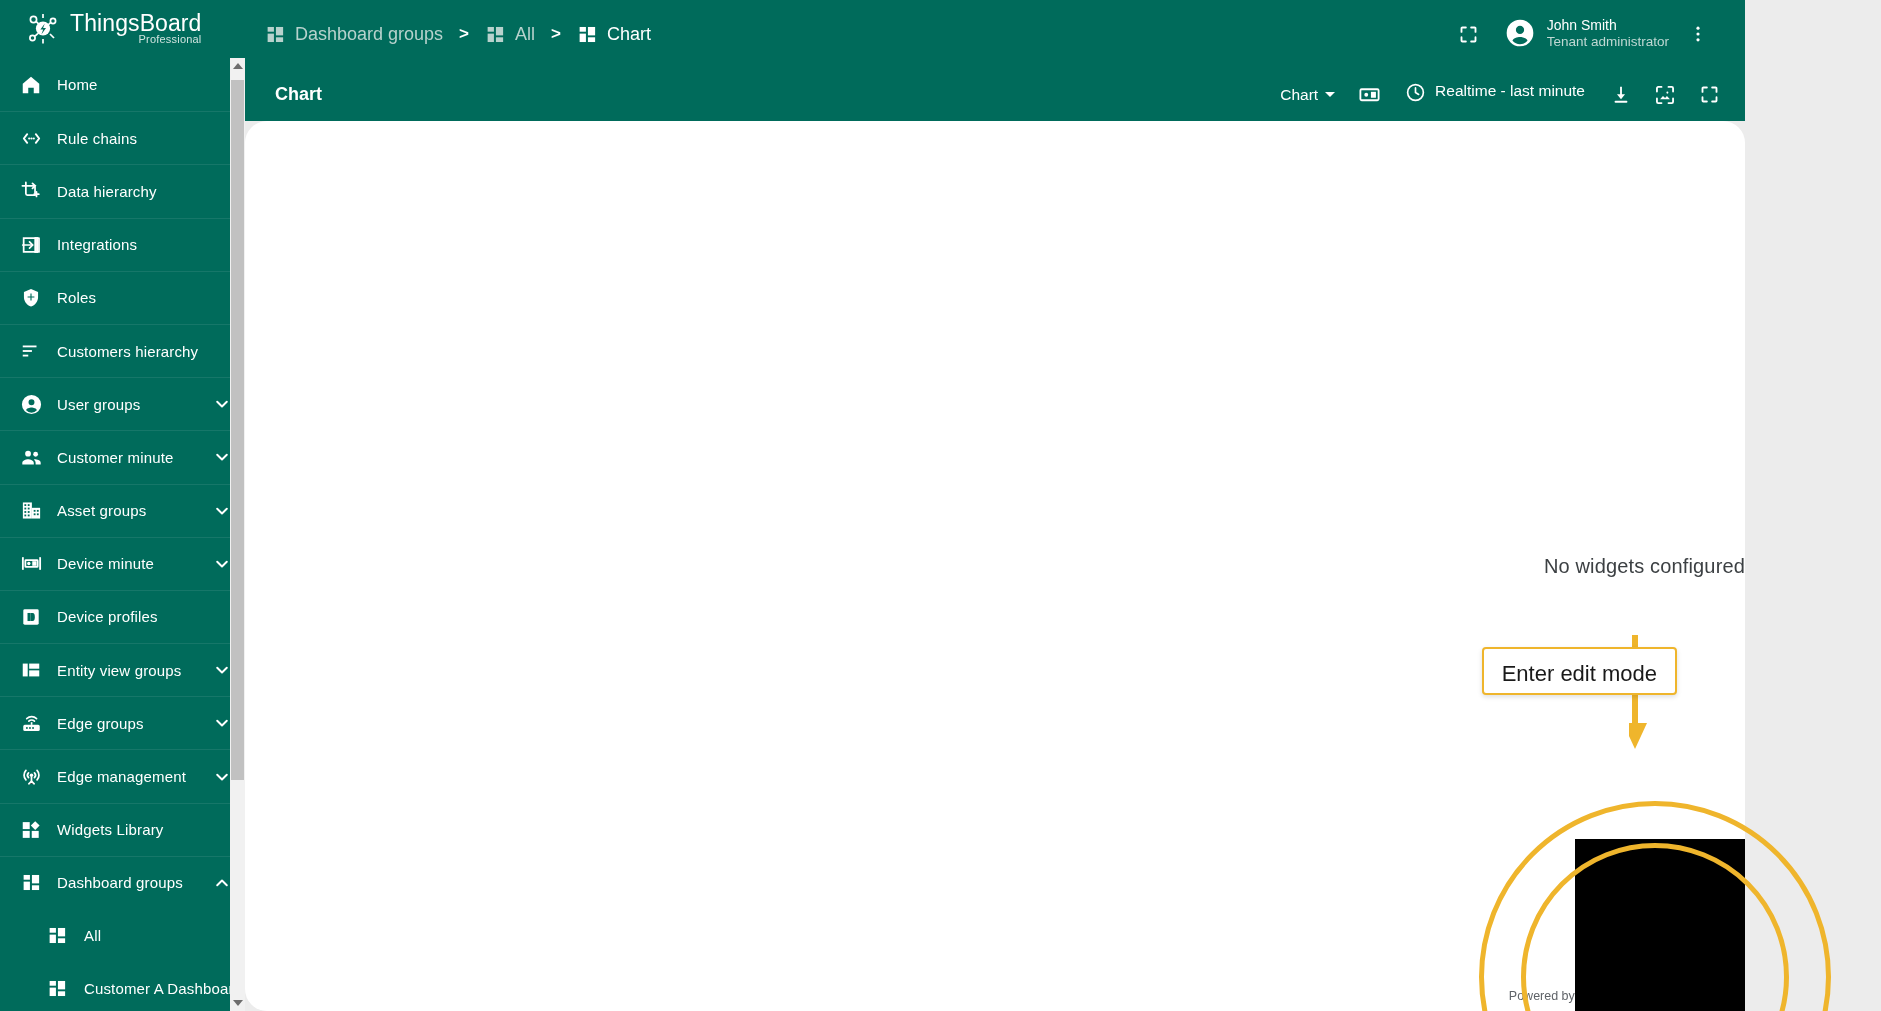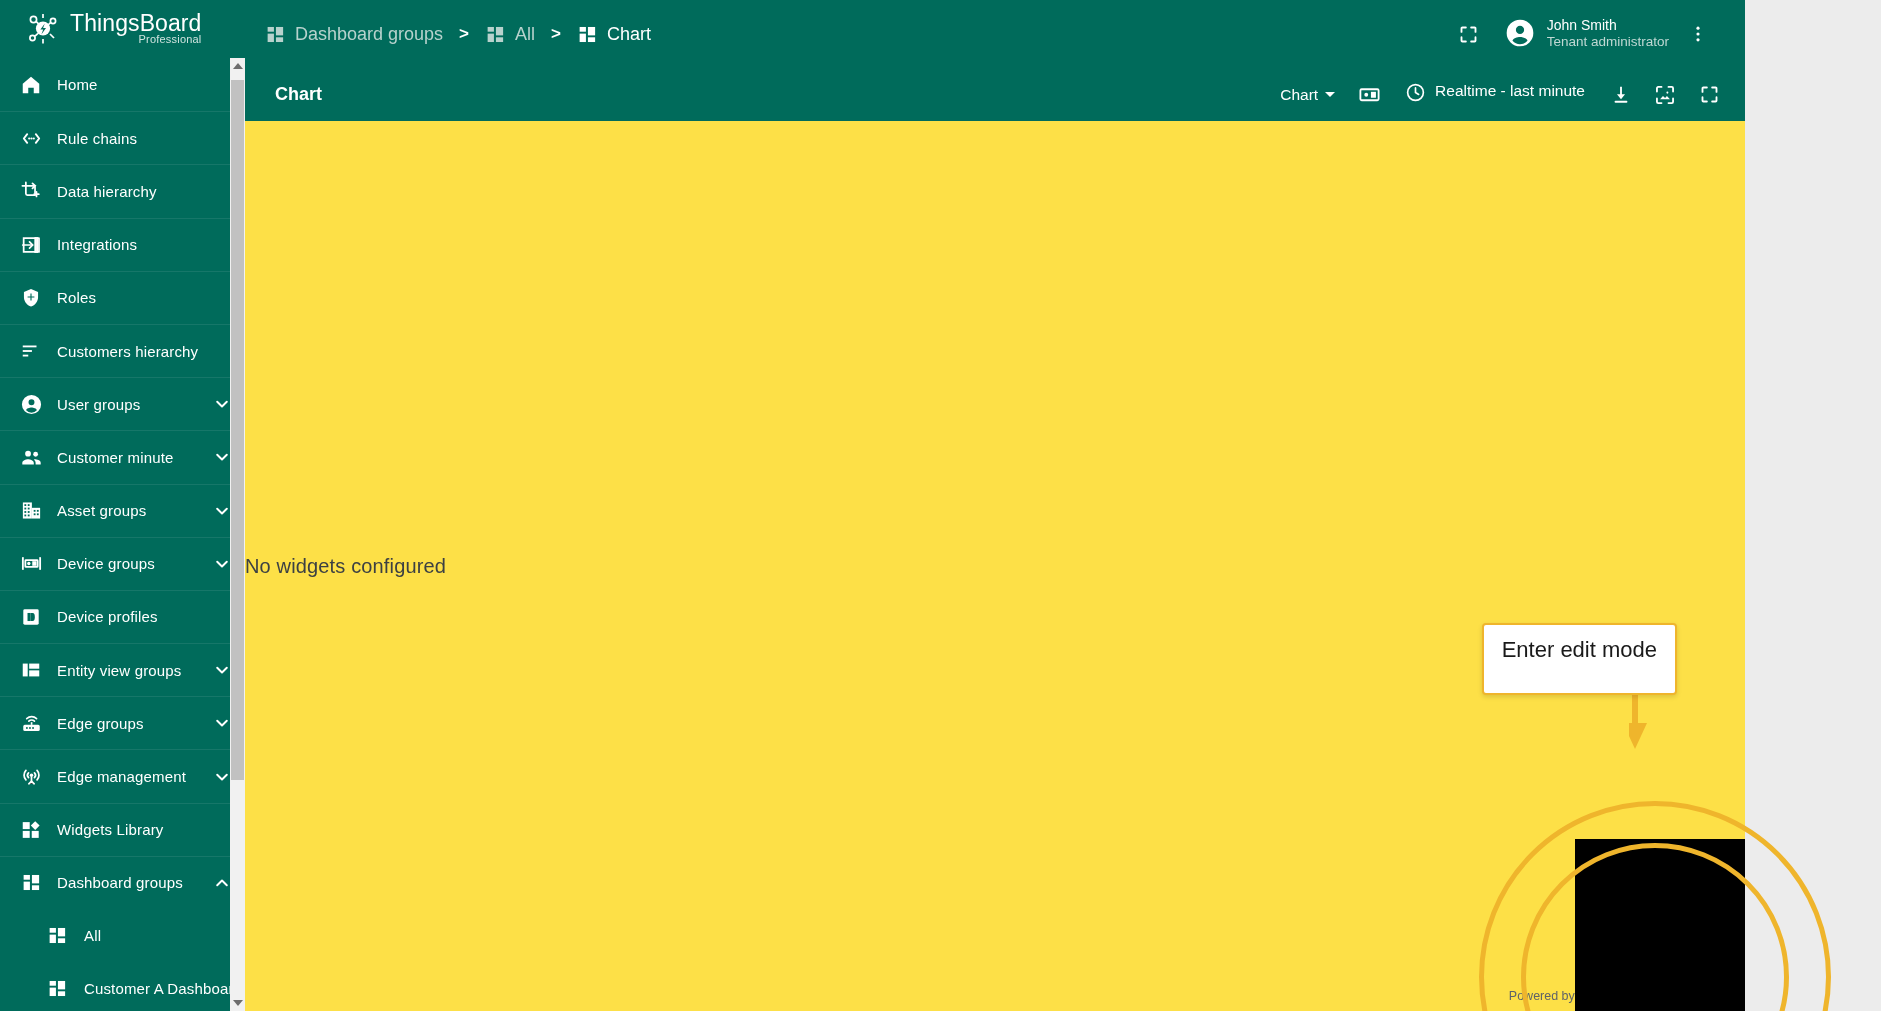--- a/index.html
+++ b/index.html
@@ -127,22 +127,22 @@
     cursor: pointer; padding: 0 12px;
   }
   .caret { width: 0; height: 0; border-left: 5px solid transparent; border-right: 5px solid transparent; border-top: 5px solid #fff; }
   .timewin {
     display: flex; align-items: flex-start; gap: 9px; color: #fff; font-size: 15.5px;
     cursor: pointer; padding: 0 14px; white-space: nowrap;
   }
   .dash-icon { width: 44px; height: 44px; display: flex; align-items: center; justify-content: center; cursor: pointer; color: #fff; }
 
   .canvas {
-    flex: 1 1 auto; background: #fde047; position: relative;
-    display: flex; align-items: center; justify-content: flex-start;
+    flex: 1 1 auto; background: #ffffff; position: relative;
+    display: flex; align-items: center; justify-content: flex-end; border-radius: 22px;
   }
   .empty-text { font-size: 20px; color: #3c4043; letter-spacing: .15px; }
 
   .powered {
     position: absolute; right: 50px; bottom: 8px;
     font-size: 12.5px; color: #5f6368; white-space: nowrap;
   }
   .powered a { color: #1f6fd0; text-decoration: none; font-weight: 700; }
 
   
@@ -171,21 +171,21 @@
     z-index: 60;
   }
   .tour-ring.outer3 {
     right: -86px; bottom: -142px; width: 352px; height: 352px;
     border: 5px solid #efb52c;
     z-index: 60;
   }
   .tooltip {
     position: absolute; right: 68px; bottom: 316px;
     background: #fff; border: 2px solid #efb52c; border-radius: 4px;
-    padding: 12px 18px 30px 18px;
+    padding: 12px 18px 6px 18px;
     font-size: 22px; color: #1a1a1a;
     box-shadow: 0 2px 5px rgba(0,0,0,.13);
     z-index: 45; white-space: nowrap;
   }
   .arrow-svg { position: absolute; right: 56px; bottom: 258px; z-index: 44; }
 
   
   .corner-dark {
     position: absolute; right: 0; bottom: 0;
     width: 170px; height: 172px;
@@ -366,21 +366,21 @@
               <svg width="23" height="23" viewBox="0 0 24 24">
                 <g fill="none" stroke="#ffffff" stroke-width="1.9">
                   <path d="M3 5.4v13.2"></path>
                   <path d="M21 5.4v13.2"></path>
                   <rect x="5.6" y="8.4" width="12.8" height="7.2" rx="0.6" fill="none"></rect>
                 </g>
                 <circle cx="9.2" cy="12" r="1.7" fill="#ffffff"></circle>
                 <rect x="12.8" y="9.6" width="4.4" height="4.8" fill="#ffffff"></rect>
               </svg>
             </span>
-            <span class="nav-label">Device groups</span>
+            <span class="nav-label">Device minute</span>
             <span class="nav-chevron">
               <svg width="18" height="18" viewBox="0 0 24 24" fill="none" stroke="#ffffff" stroke-width="2.6" stroke-linecap="round" stroke-linejoin="round">
                 <path d="M5.6 9 12 15.4 18.4 9"></path>
               </svg>
             </span>
           </div>
           <div class="nav-item">
             <span class="nav-icon">
               <svg width="22" height="22" viewBox="0 0 24 24">
                 <rect x="3.6" y="3.6" width="16.8" height="16.8" rx="1.6" fill="#ffffff"></rect>

